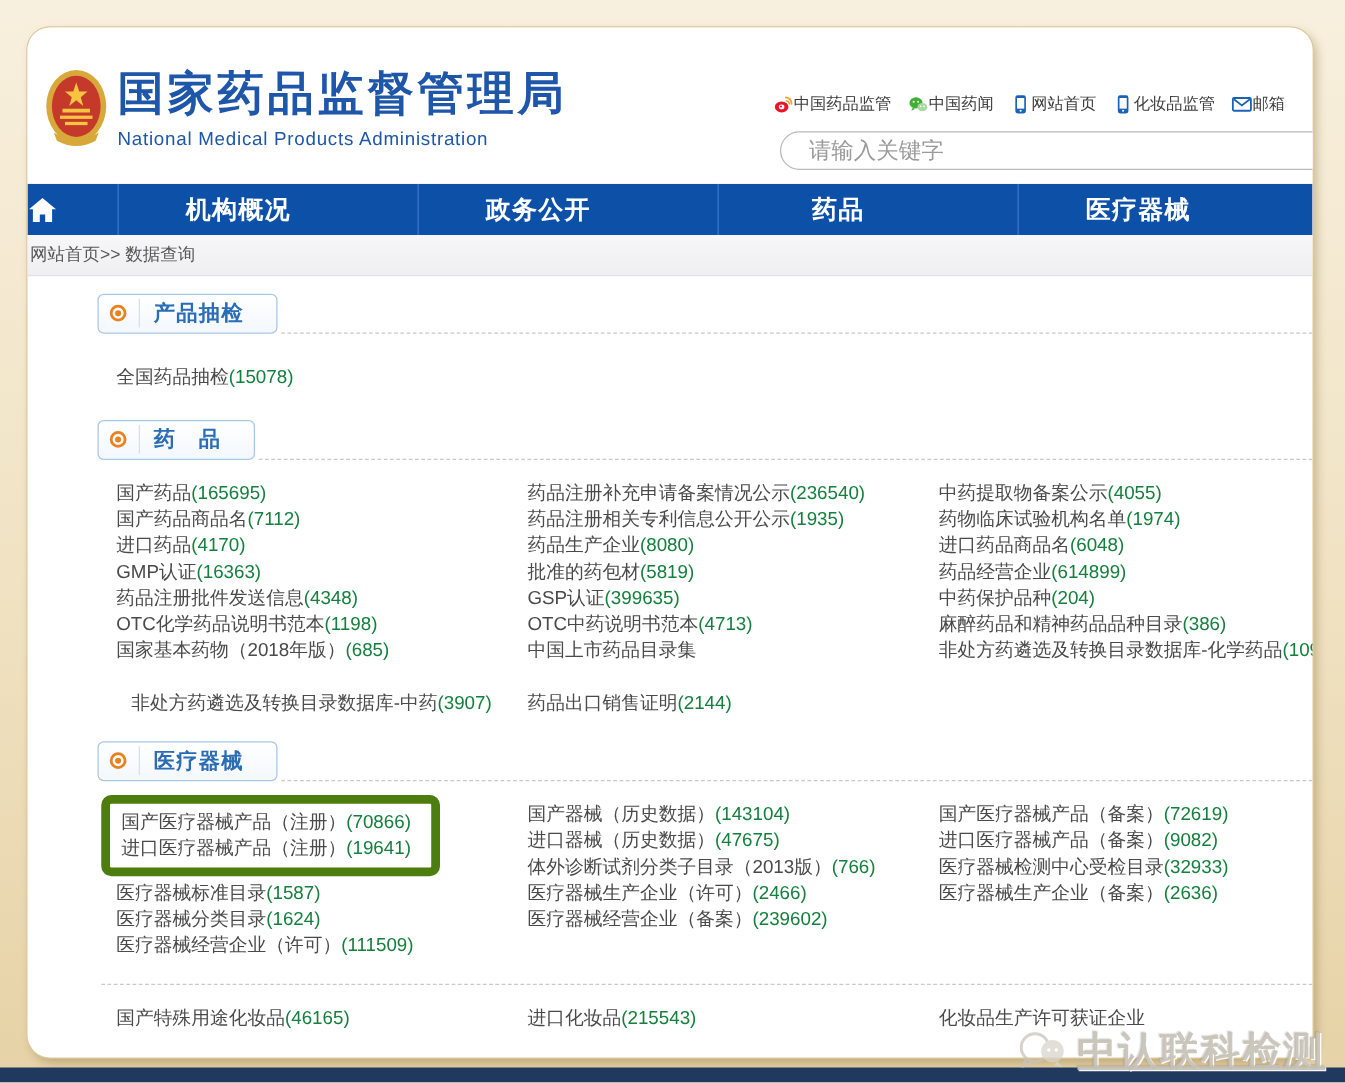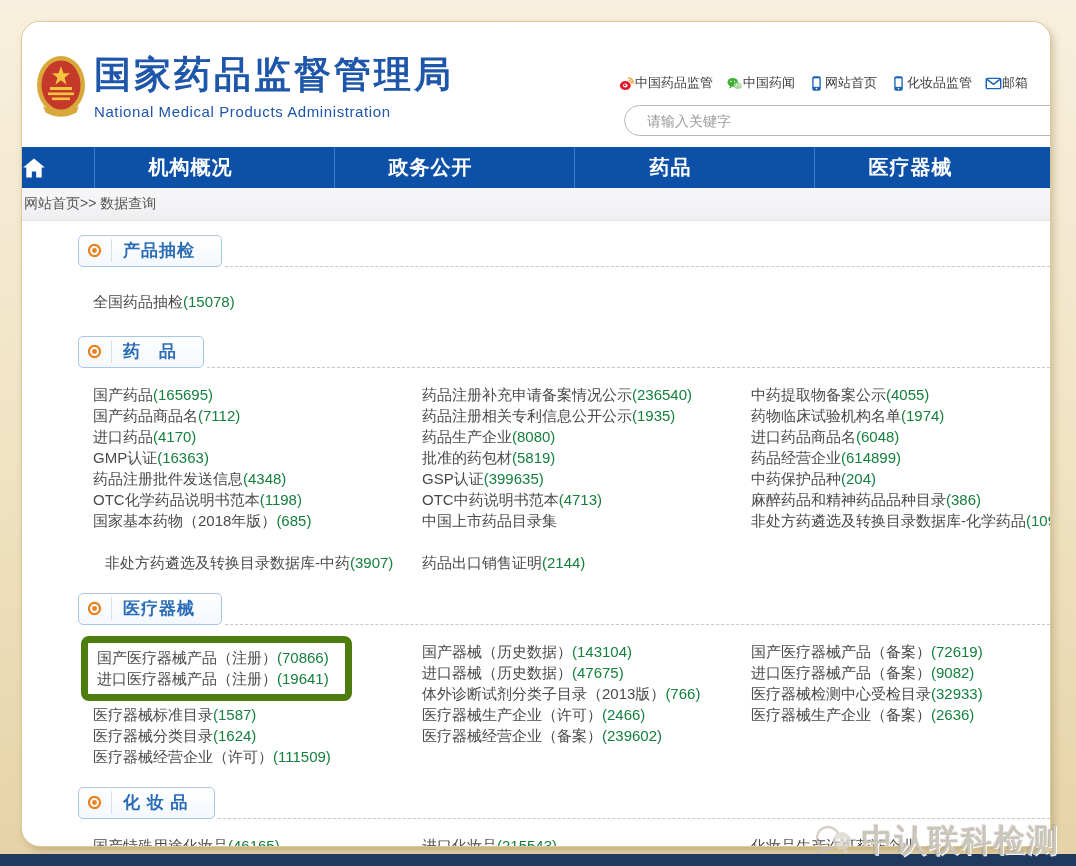--- a/index.html
+++ b/index.html
@@ -24,21 +24,21 @@
   .site-title { font-size:37px; font-weight:bold; color:#1e56a9; letter-spacing:3px; }
   .site-sub { font-size:15px; color:#1e56a9; margin-top:3px; letter-spacing:.6px; }
   .hd-right { position:absolute; left:596px; top:52px; width:480px; }
   .qlinks { display:flex; align-items:center; gap:13px; white-space:nowrap; }
   .qlink { display:inline-flex; align-items:center; gap:0; font-size:13px; color:#3c3c3c; cursor:pointer; }
   .qicon { display:inline-flex; width:17px; height:17px; }
   .qicon svg { width:17px; height:17px; }
   .search {
     margin-top:13px; margin-left:6px; width:452px; height:31px;
     border:1px solid #b9b9b9; border-radius:16px; padding-left:22px;
-    font-size:14px; color:#555; outline:none; background:#fff;
+    font-size:18px; color:#555; outline:none; background:#fff;
     font-family:"Liberation Sans","DejaVu Sans",sans-serif;
   }
   .search::placeholder { color:#9a9a9a; }
   
   .nav { display:flex; height:41px; background:#0d50a8; }
   .nav-home { width:128px; display:flex; align-items:center; justify-content:center; cursor:pointer; }
   .nav-home svg { width:24px; height:22px; }
   .nav-item {
     width:192px; display:flex; align-items:center; justify-content:center;
     color:#fff; font-size:20px; font-weight:bold; letter-spacing:1px;
@@ -76,21 +76,21 @@
     display:block; width:fit-content;
     border:7px solid #4d7c0f; border-radius:8px;
     padding:4px 16px 5px 9px; margin:-5px 0 3px -12px;
   }
   
   .watermark {
     position:absolute; right:16px; bottom:4px; z-index:5;
     display:flex; align-items:center; gap:5px;
     font-size:31px; font-weight:bold; color:rgba(195,189,178,.85);
     text-shadow:1px 1px 0 rgba(255,255,255,.95), -1px -1px 1px rgba(150,144,132,.4);
-    letter-spacing:2px; pointer-events:none;
+    letter-spacing:2px; pointer-events:none;text-decoration:underline;
   }
   .watermark svg { width:44px; height:34px; opacity:.75; }
 </style>
 </head>
 <body>
 
 <div class="page">
 
   <div class="hd">
     <svg class="emblem" viewBox="0 0 50 64">
@@ -279,29 +279,20 @@
           <div class="link-col">
             <div class="link-item"><span class="lbl">国产医疗器械产品（备案）</span><span class="cnt">(72619)</span></div>
             <div class="link-item"><span class="lbl">进口医疗器械产品（备案）</span><span class="cnt">(9082)</span></div>
             <div class="link-item"><span class="lbl">医疗器械检测中心受检目录</span><span class="cnt">(32933)</span></div>
             <div class="link-item"><span class="lbl">医疗器械生产企业（备案）</span><span class="cnt">(2636)</span></div>
           </div>
         </div>
       </div>
       <div class="section">
         <div class="sec-header">
-          <span class="sec-box">
-            <span class="sec-bullet">
-              <svg viewBox="0 0 20 20">
-                <circle cx="10" cy="10" r="7.4" fill="none" stroke="#e8821e" stroke-width="3"></circle>
-                <circle cx="10" cy="10" r="3.2" fill="#e8821e"></circle>
-              </svg>
-            </span>
-            <span class="sec-title">化 妆 品</span>
-          </span>
           <div class="sec-dots"></div>
         </div>
         <div class="link-grid">
           <div class="link-col">
             <div class="link-item"><span class="lbl">国产特殊用途化妆品</span><span class="cnt">(46165)</span></div>
           </div>
           <div class="link-col">
             <div class="link-item"><span class="lbl">进口化妆品</span><span class="cnt">(215543)</span></div>
           </div>
           <div class="link-col">

